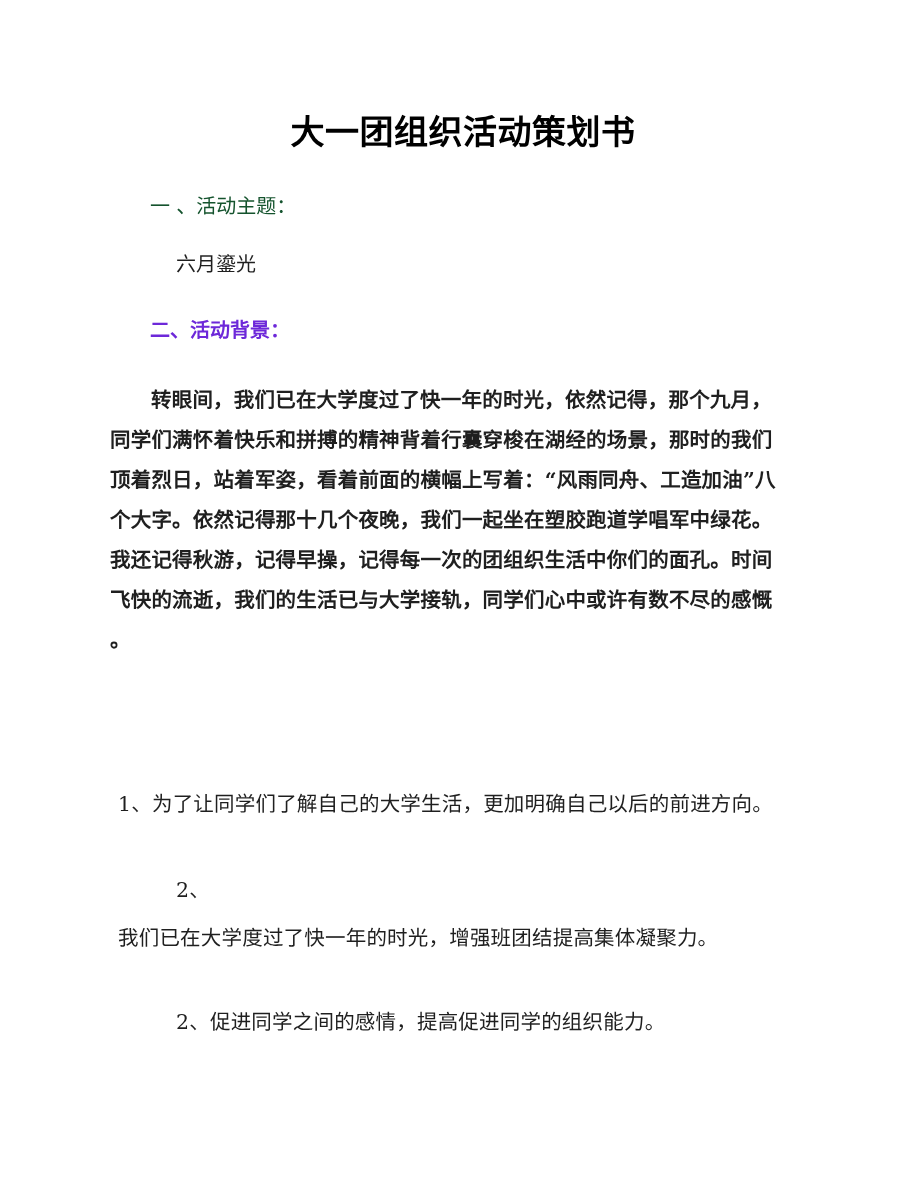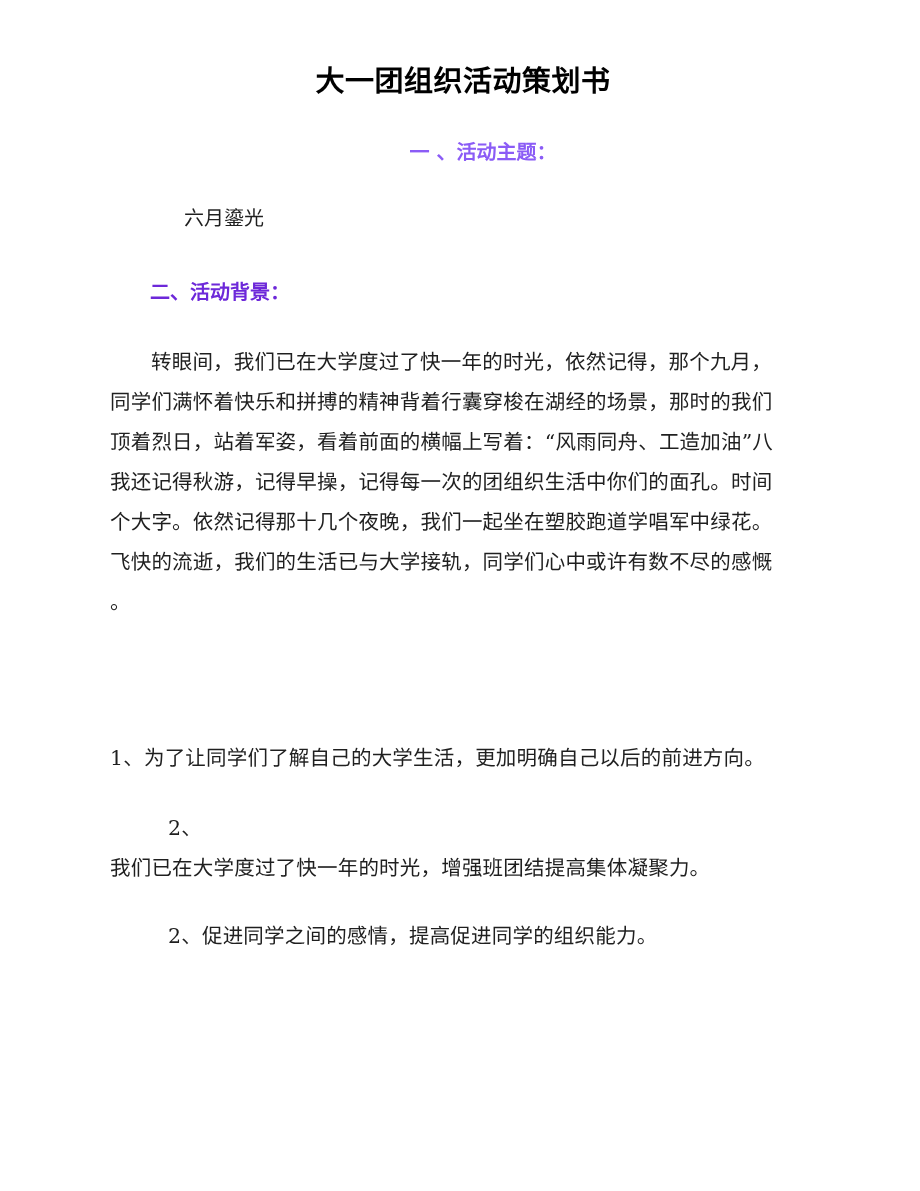--- a/index.html
+++ b/index.html
@@ -23,80 +23,80 @@
     position: absolute;
     left: 110px;
     top: 0;
     width: 706px;
   }
 
   
   .doc-title {
     font-family: "DejaVu Sans", "Liberation Sans", sans-serif;
     font-weight: bold;
-    font-size: 29px;
+    font-size: 34px;
     line-height: 1.2;
     text-align: center;
     color: #000000;
     margin: 0;
-    padding-top: 64px;
+    padding-top: 112px;
     letter-spacing: 0.5px;
   }
 
   
   .section-heading {
     font-family: "DejaVu Serif", "Liberation Serif", serif;
     font-weight: bold;
     font-size: 20px;
     line-height: 1.25;
     color: #6d28d9;
     margin: 0;
     text-indent: 40px;
   }
   .heading-plain {
-    font-weight: bold;
-    color: #8b5cf6;
-    text-align: center;
+    font-weight: normal;
+    color: #14532d;
   }
 
   
   .body-line {
     font-size: 20.5px;
     line-height: 40px;
     color: #1f1f1f;
     margin: 0;
     white-space: pre;
     letter-spacing: 0.2px;
+    font-weight: bold;
   }
   .indent-1 {
     text-indent: 41px;
   }
   .subject-line {
     font-size: 20px;
     line-height: 1.3;
     color: #1f1f1f;
-    margin: 16px;
+    margin: 8px;
     text-indent: 58px;
   }
 
   
   .sp-title-s1   { height: 41px; }
   .sp-s1-subj    { height: 24px; }
   .sp-subj-s2    { height: 33px; }
   .sp-s2-body    { height: 37px; }
   .sp-body-s3    { height: 41px; }
   .sp-s3-list    { height: 75px; }
   .sp-item1-2    { height: 30px; }
   .sp-item2-3    { height: 28px; }
 
   .list-line {
     font-size: 20.5px;
     line-height: 40px;
     color: #1f1f1f;
-    margin: 0;
+    margin: 8px;
     white-space: pre;
     letter-spacing: 0.2px;
   }
   .list-num-only {
     text-indent: 58px;
   }
   .list-indent {
     text-indent: 58px;
   }
 </style>
@@ -119,22 +119,22 @@
     <div class="sp-subj-s2"></div>
 
     <p class="section-heading">二、活动背景：</p>
 
     <div class="sp-s2-body"></div>
 
     <div>
       <p class="body-line indent-1">转眼间，我们已在大学度过了快一年的时光，依然记得，那个九月，</p>
       <p class="body-line">同学们满怀着快乐和拼搏的精神背着行囊穿梭在湖经的场景，那时的我们</p>
       <p class="body-line">顶着烈日，站着军姿，看着前面的横幅上写着：“风雨同舟、工造加油”八</p>
+      <p class="body-line">个大字。依然记得那十几个夜晚，我们一起坐在塑胶跑道学唱军中绿花。</p>
       <p class="body-line">我还记得秋游，记得早操，记得每一次的团组织生活中你们的面孔。时间</p>
-      <p class="body-line">个大字。依然记得那十几个夜晚，我们一起坐在塑胶跑道学唱军中绿花。</p>
       <p class="body-line">飞快的流逝，我们的生活已与大学接轨，同学们心中或许有数不尽的感慨</p>
       <p class="body-line">。</p>
     </div>
 
     <div class="sp-body-s3"></div>
 
 
     <div class="sp-s3-list"></div>
 
     <div>

